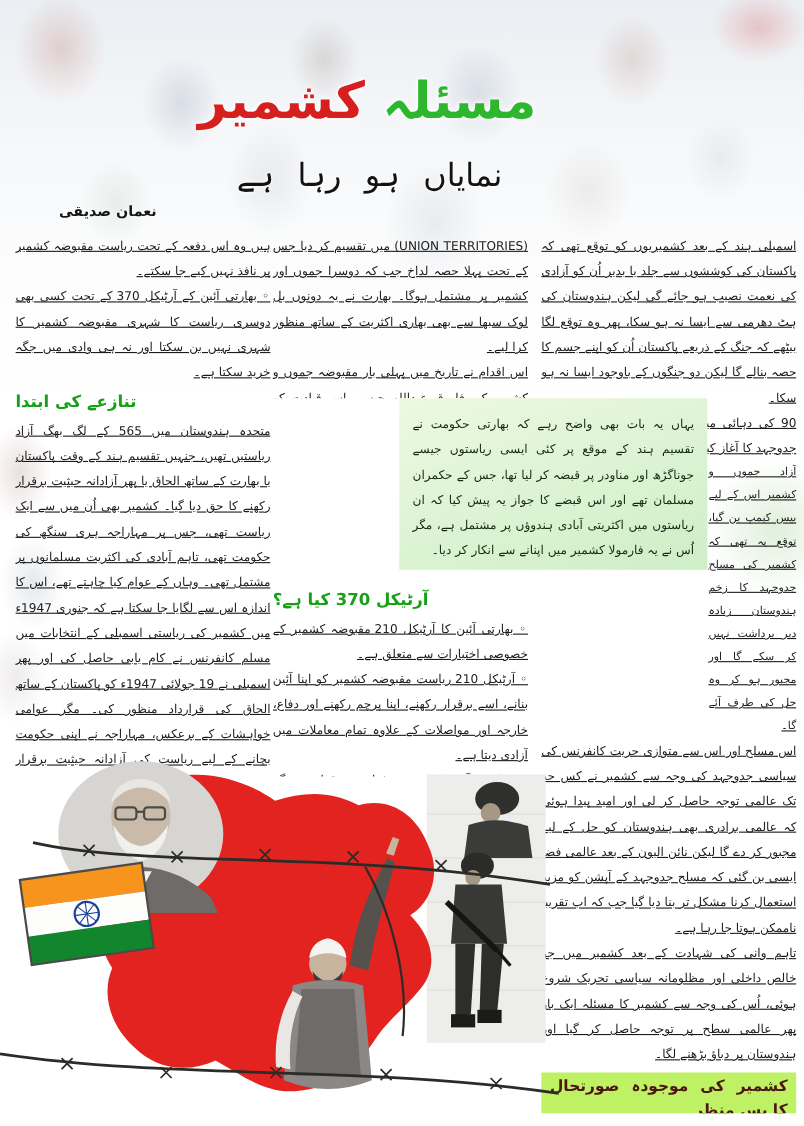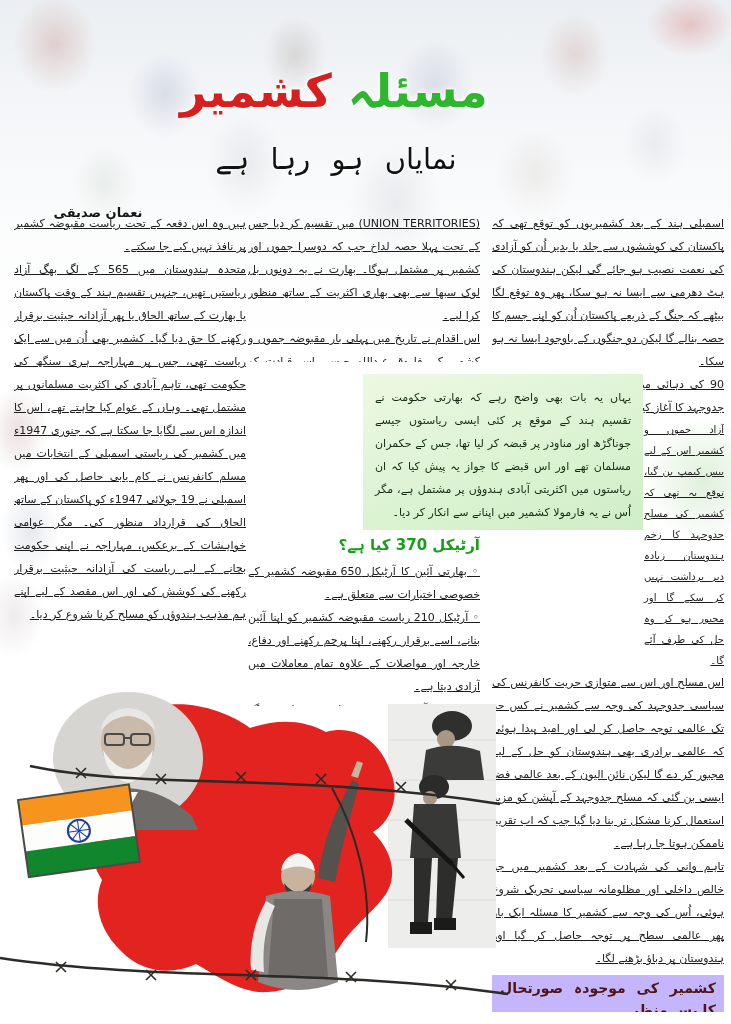--- a/index.html
+++ b/index.html
@@ -51,43 +51,42 @@
   .t-red{color:#d5201f;}
   .subtitle{
     position:absolute; left:180px; top:136px; width:312px;
     direction:rtl; text-align:center; font-size:29px; line-height:46px; color:#121212;
     word-spacing:12px; text-shadow:0 0 5px #fff, 0 0 2px #fff;
   }
   .author{
     position:absolute; left:46px; top:185px; width:104px;
     direction:rtl; text-align:center; font-size:13px; font-weight:bold; color:#161616;
     text-shadow:0 0 4px #fff;
-    margin-top:20px;
   }
   
   .col{
     position:absolute; width:232px; direction:rtl; text-align:justify;
     font-size:11px; line-height:23px; color:#1c1c1c; overflow:hidden; z-index:2;
   }
   .col p{margin:0;text-decoration:underline;}
   .col-right{left:492px; top:212px; height:800px;}
   .col-mid-top{left:248px; top:212px; height:150px;}
   .col-mid-bottom{left:248px; top:530px; height:176px;}
   .col-left{left:14px; top:212px; height:492px;}
   .wraprow{display:flex; direction:rtl;}
   .narrow{width:80px; font-size:10px; line-height:21px; flex:0 0 auto;}
-  .h-green{color:#17a017; font-weight:bold; font-size:15px; line-height:26px; text-align:right; margin:2px 0;}
+  .h-green{color:#17a017; font-weight:bold; font-size:15px; line-height:26px; text-align:left; margin:2px 0;}
   .h-green-left{text-align:left;}
   .h-highlight{
-    display:inline-block; background:#c4b5fd; color:#4d1613; font-weight:bold;
+    display:inline-block; background:#bef264; color:#4d1613; font-weight:bold;
     font-size:14px; line-height:22px; padding:2px 8px; margin:5px 0 4px;
   }
   
   .pullquote{
-    position:absolute; left:363px; top:374px; width:256px; height:132px; padding:12px;
+    position:absolute; left:363px; top:362px; width:256px; height:132px; padding:12px;
     background:linear-gradient(160deg,#ecf9e2 0%, #cfeec6 100%);
     direction:rtl; text-align:justify; font-size:11px; line-height:23px; color:#142c14;
     overflow:hidden; z-index:2;
   }
   
   .collage{position:absolute; left:0; top:680px; z-index:3;}
 </style>
 </head>
 <body>
 
@@ -122,27 +121,29 @@
   </div>
 
   <div class="pullquote">
     
     
     <span>یہاں یہ بات بھی واضح رہے کہ بھارتی حکومت نے تقسیم ہند کے موقع پر کئی ایسی ریاستوں جیسے جوناگڑھ اور مناودر پر قبضہ کر لیا تھا، جس کے حکمران مسلمان تھے اور اس قبضے کا جواز یہ پیش کیا کہ ان ریاستوں میں اکثریتی آبادی ہندوؤں پر مشتمل ہے، مگر اُس نے یہ فارمولا کشمیر میں اپنانے سے انکار کر دیا۔</span>
   </div>
 
   <div class="col col-mid-bottom">
     <div class="h-green">آرٹیکل 370 کیا ہے؟</div>
-    <p>◦ بھارتی آئین کا آرٹیکل 650 مقبوضہ کشمیر کے خصوصی اختیارات سے متعلق ہے۔</p>
+    <p>◦ بھارتی آئین کا آرٹیکل 210 مقبوضہ کشمیر کے خصوصی اختیارات سے متعلق ہے۔</p>
     <p>◦ آرٹیکل 210 ریاست مقبوضہ کشمیر کو اپنا آئین بنانے، اسے برقرار رکھنے، اپنا پرچم رکھنے اور دفاع، خارجہ اور مواصلات کے علاوہ تمام معاملات میں آزادی دیتا ہے۔</p>
     <p>◦ بھارتی آئین کی جو دفعات و قوانین دیگر ریاستوں پر لاگو ہوتے</p>
   </div>
 
   <div class="col col-left">
     <p>ہیں وہ اس دفعہ کے تحت ریاست مقبوضہ کشمیر پر نافذ نہیں کیے جا سکتے۔</p>
+    <p>◦ بھارتی آئین کے آرٹیکل 370 کے تحت کسی بھی دوسری ریاست کا شہری مقبوضہ کشمیر کا شہری نہیں بن سکتا اور نہ ہی وادی میں جگہ خرید سکتا ہے۔</p>
+    <div class="h-green h-green-left">تنازعے کی ابتدا</div>
     <p>متحدہ ہندوستان میں 565 کے لگ بھگ آزاد ریاستیں تھیں، جنہیں تقسیم ہند کے وقت پاکستان یا بھارت کے ساتھ الحاق یا پھر آزادانہ حیثیت برقرار رکھنے کا حق دیا گیا۔ کشمیر بھی اُن میں سے ایک ریاست تھی، جس پر مہاراجہ ہری سنگھ کی حکومت تھی، تاہم آبادی کی اکثریت مسلمانوں پر مشتمل تھی۔ وہاں کے عوام کیا چاہتے تھے، اس کا اندازہ اس سے لگایا جا سکتا ہے کہ جنوری 1947ء میں کشمیر کی ریاستی اسمبلی کے انتخابات میں مسلم کانفرنس نے کام یابی حاصل کی اور پھر اسمبلی نے 19 جولائی 1947ء کو پاکستان کے ساتھ الحاق کی قرارداد منظور کی۔ مگر عوامی خواہشات کے برعکس، مہاراجہ نے اپنی حکومت بچانے کے لیے ریاست کی آزادانہ حیثیت برقرار رکھنے کی کوشش کی اور اس مقصد کے لیے اپنے ہم مذہب ہندوؤں کو مسلح کرنا شروع کر دیا۔</p>
 
   </div>
 
   <svg class="collage" width="510" height="344" viewBox="0 0 510 344" xmlns="http://www.w3.org/2000/svg">
 
     <g>
       <rect x="388" y="24" width="108" height="244" fill="#ededeb"></rect>
       <g stroke="#dcdcda" stroke-width="1">
         <line x1="388" y1="60" x2="496" y2="60"></line>

